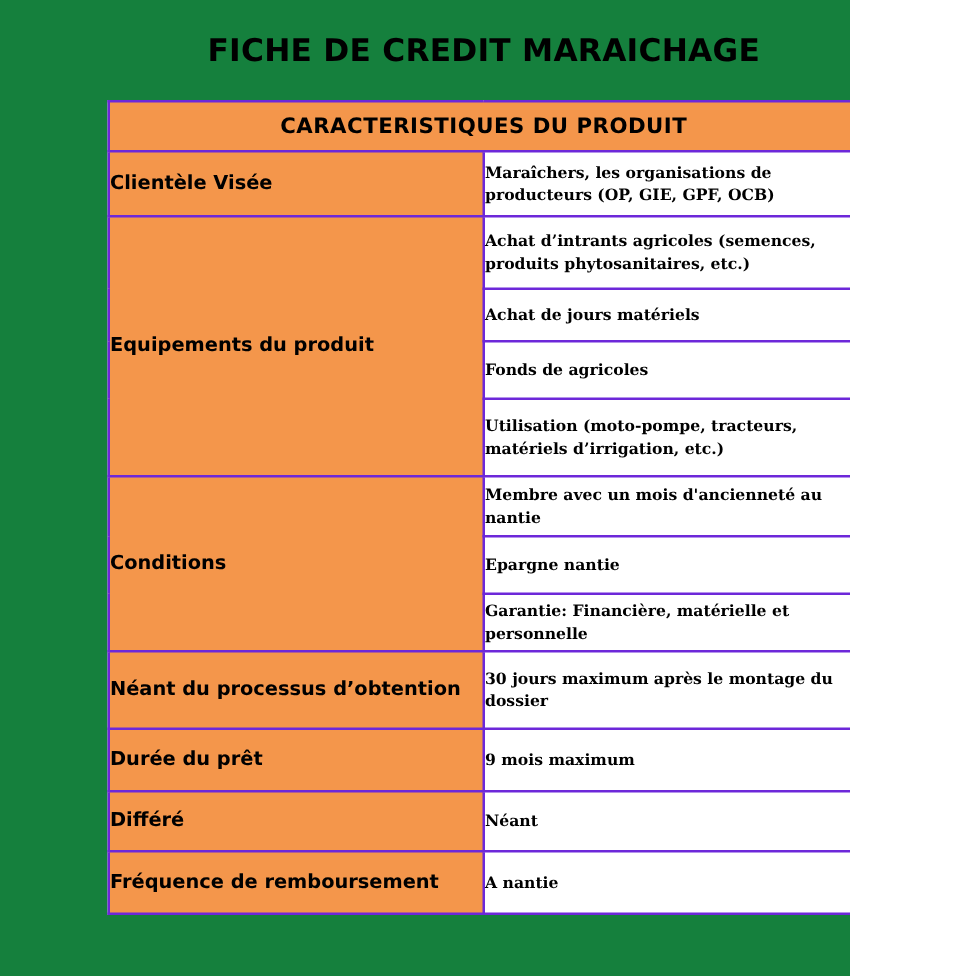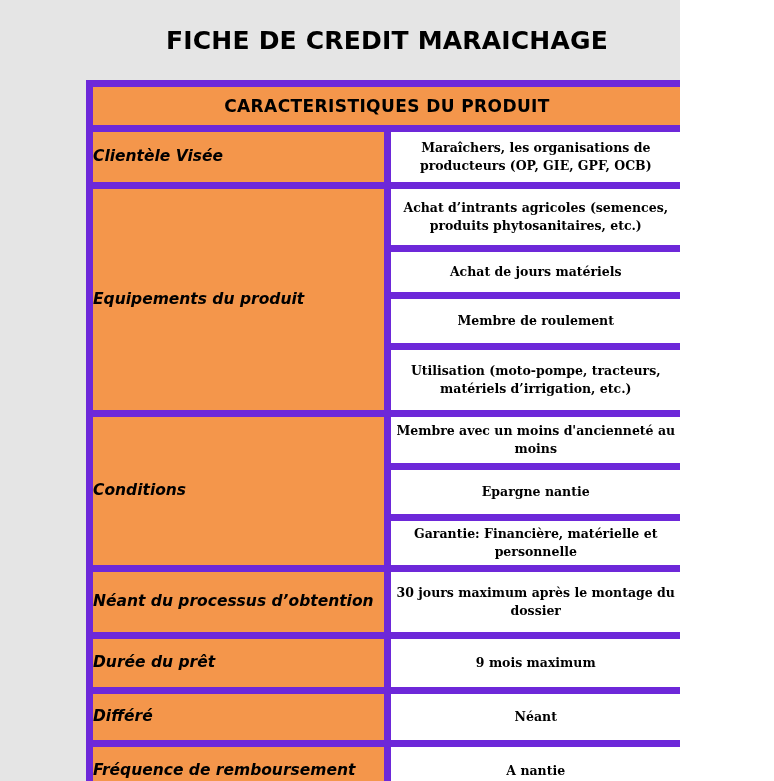--- a/index.html
+++ b/index.html
@@ -11,21 +11,21 @@
     width: 774px;
     height: 781px;
     font-family: "Liberation Sans", sans-serif;
     -webkit-font-smoothing: antialiased;
   }
 
   .page {
     position: relative;
     width: 680px;
     height: 781px;
-    background: #e5e5e5;
+    background: #15803d;
     overflow: hidden;
   }
 
   .doc-title {
     position: absolute;
     left: 0;
     top: 26px;
     width: 774px;
     text-align: center;
     font-family: "DejaVu Sans", sans-serif;
@@ -44,21 +44,21 @@
   }
 
   table.fiche {
     border-collapse: collapse;
     table-layout: fixed;
     width: 602px;
     background: #ffffff;
   }
 
   table.fiche td {
-    border: 7px solid #6d28d9;
+    border: 2px solid #6d28d9;
     vertical-align: middle;
     padding: 0;
   }
 
   
   .hdr {
     background: #f4964b;
     height: 38px;
     text-align: center;
     font-family: "DejaVu Sans", sans-serif;
@@ -72,34 +72,32 @@
   .lbl {
     background: #f4964b;
     width: 168px;
     font-family: "DejaVu Sans", sans-serif;
     font-weight: bold;
     font-size: 15.5px;
     line-height: 1.28;
     color: #000000;
     padding: 4px 0 4px 9px;
     vertical-align: middle;
-    font-style: italic;
   }
 
   
   .val {
     background: #ffffff;
     font-family: "DejaVu Serif", serif;
     font-weight: bold;
     font-size: 12.5px;
     line-height: 1.42;
     color: #000000;
     padding: 6px 10px 6px 11px;
     vertical-align: middle;
-    text-align: center;
   }
 
   .h-1line  { height: 40px; }
   .h-2line  { height: 50px; }
   .h-tall   { height: 56px; }
   .h-48     { height: 48px; margin-left: 28px; }
   .h-44     { height: 44px; }
   .h-46     { height: 46px; }
   .h-60     { height: 60px; }
 </style>
@@ -124,29 +122,29 @@
       </tr>
 
       <tr>
         <td class="lbl" rowspan="4">Equipements du produit</td>
         <td class="val h-tall">Achat d’intrants agricoles (semences, produits phytosanitaires, etc.)</td>
       </tr>
       <tr>
         <td class="val h-1line">Achat de jours matériels</td>
       </tr>
       <tr>
-        <td class="val h-44">Membre de roulement</td>
+        <td class="val h-44">Fonds de agricoles</td>
       </tr>
       <tr>
         <td class="val h-60">Utilisation (moto-pompe, tracteurs, matériels d’irrigation, etc.)</td>
       </tr>
 
       <tr>
         <td class="lbl" rowspan="3">Conditions</td>
-        <td class="val h-46">Membre avec un moins d'ancienneté au moins</td>
+        <td class="val h-46">Membre avec un mois d'ancienneté au nantie</td>
       </tr>
       <tr>
         <td class="val h-44">Epargne nantie</td>
       </tr>
       <tr>
         <td class="val h-44">Garantie: Financière, matérielle et personnelle</td>
       </tr>
 
       <tr>
         <td class="lbl h-60">Néant du processus d’obtention</td>

